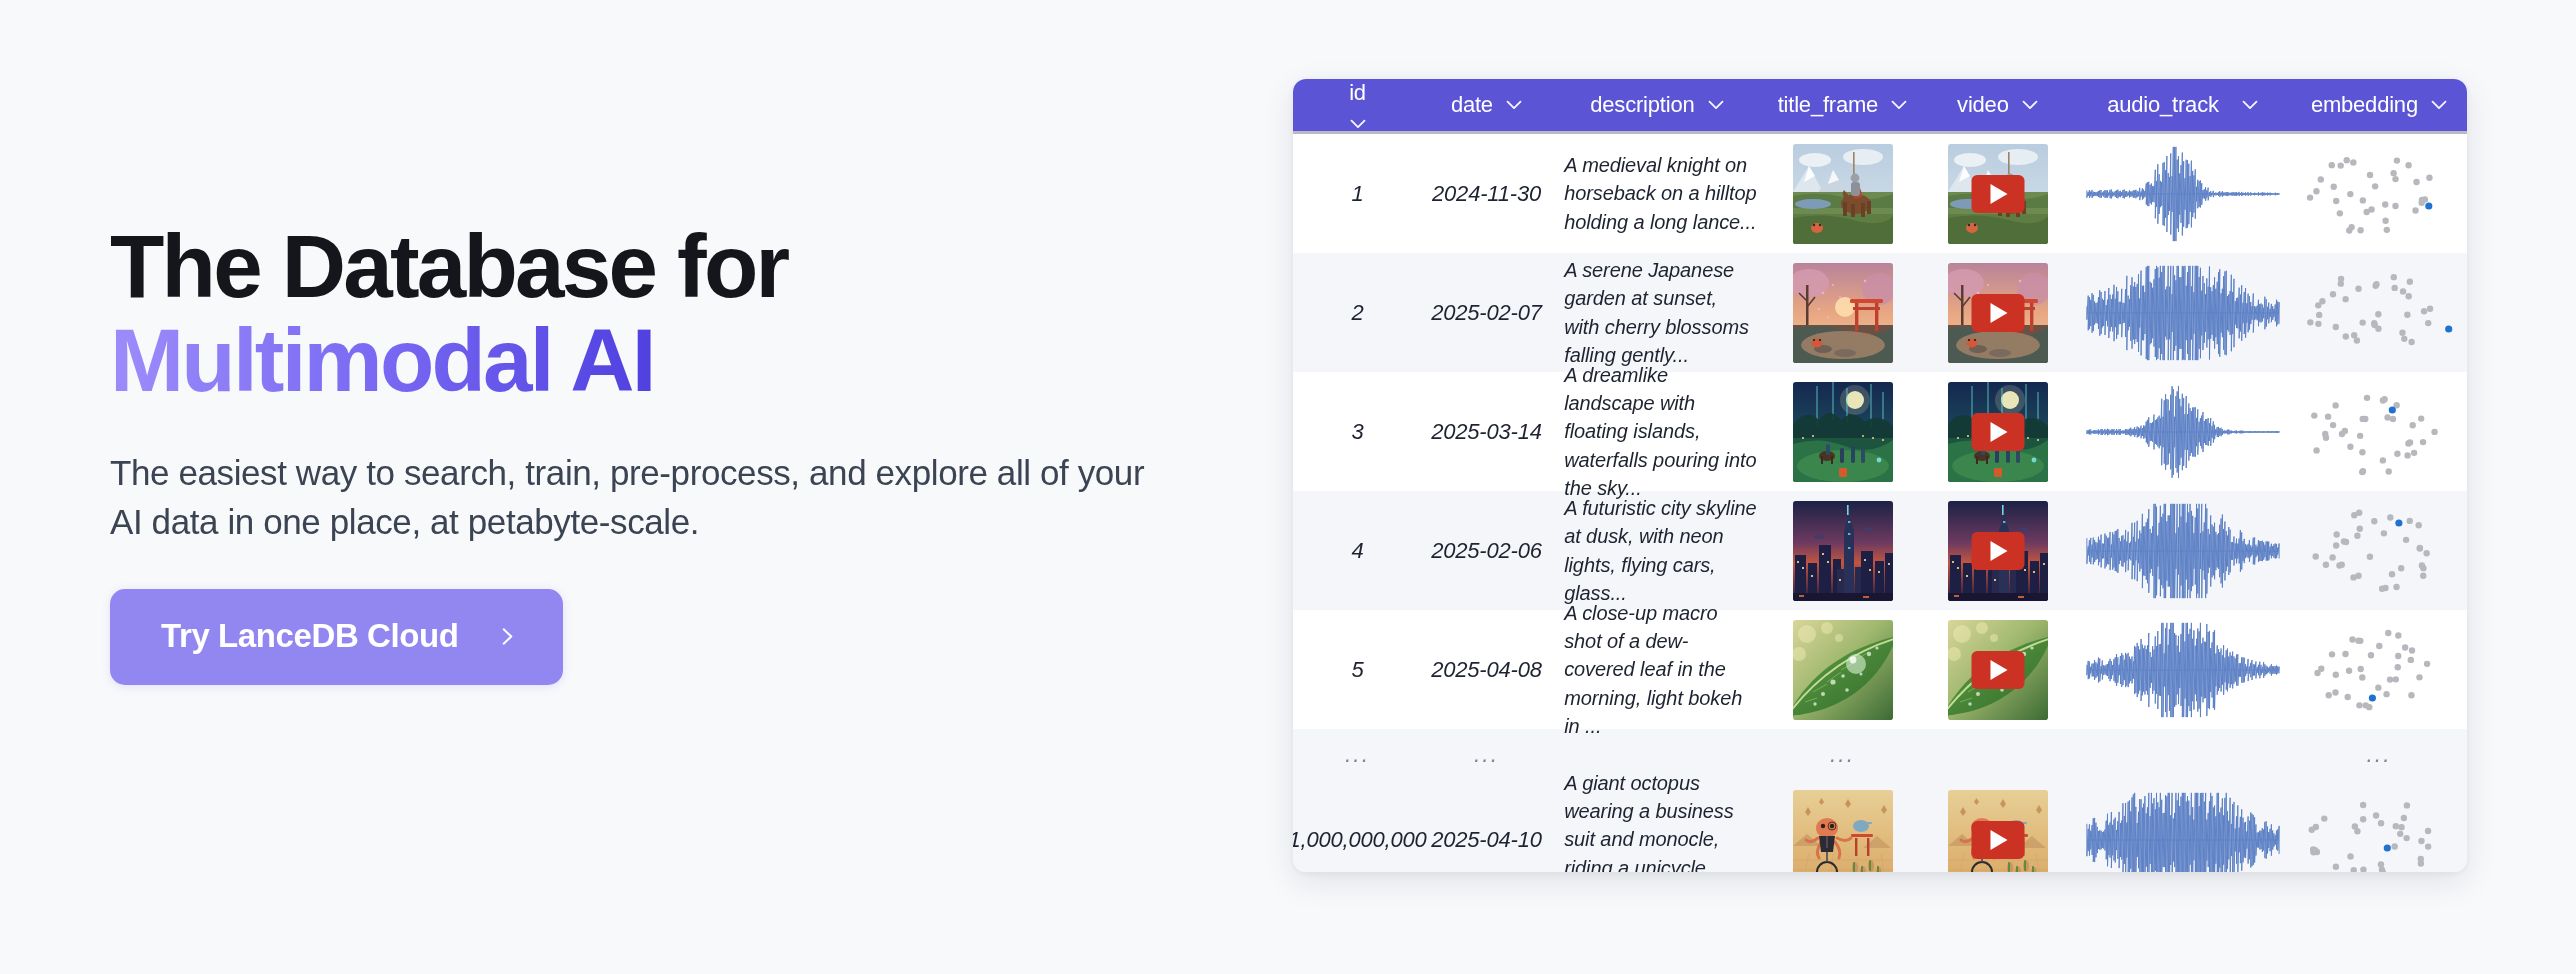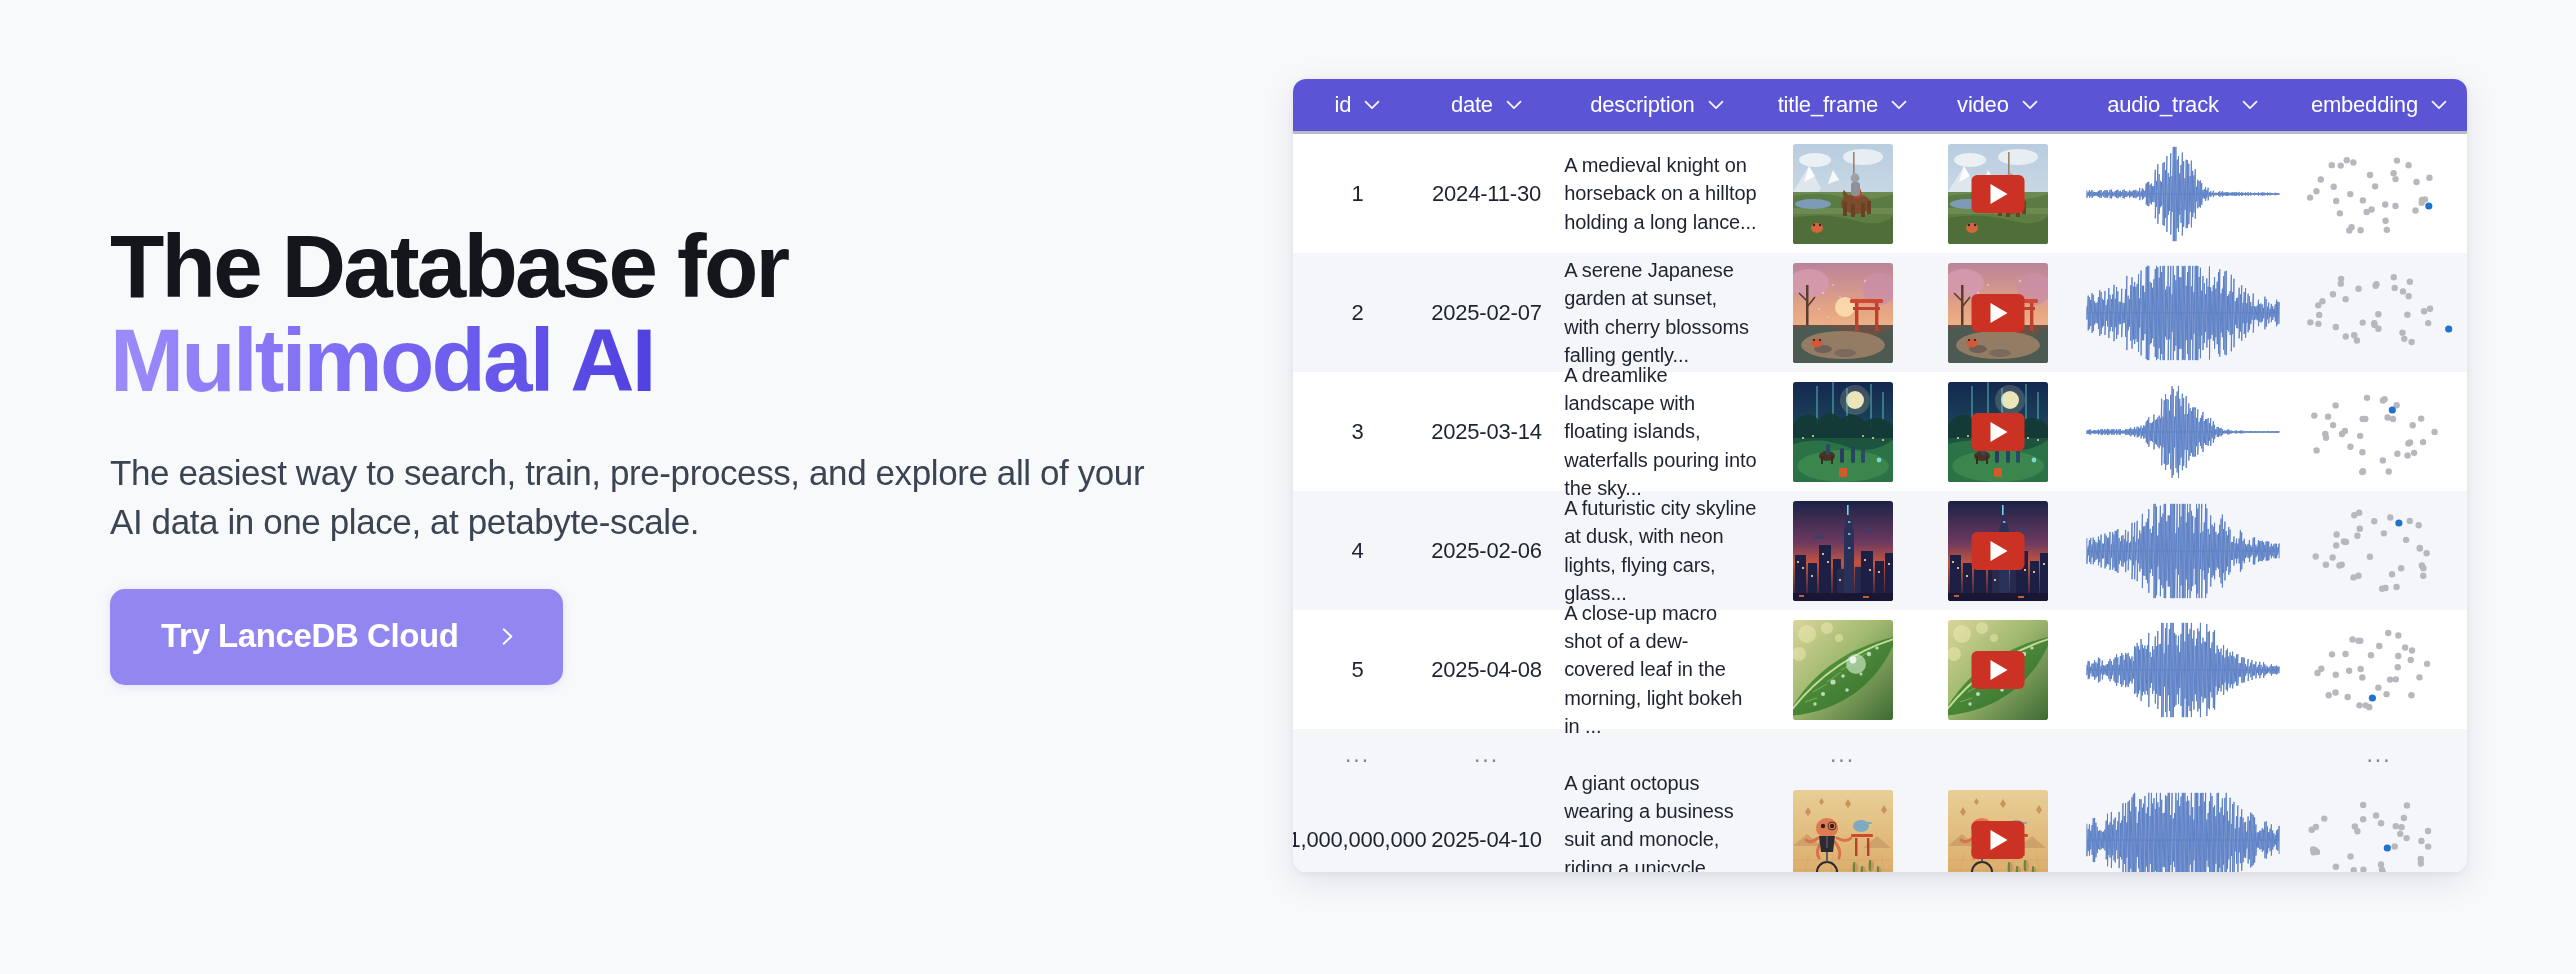--- a/index.html
+++ b/index.html
@@ -52,34 +52,34 @@
     border-bottom: 3.8px solid #b9bbc4;
   }
   .th {
     display: flex; align-items: center; justify-content: center; gap: 13.2px;
     height: 100%; font-size: 22px; font-weight: 400; letter-spacing: -0.2px;
     cursor: pointer; white-space: nowrap;
   }
   .th .chev { display: inline-flex; opacity: .95; }
 
   
-  .c-id   { width: 129px; }
+  .c-id   { width: 129px; flex-direction: column; }
   .c-date { width: 129px; }
   .c-desc { width: 212px; }
   .c-tf   { width: 159px; }
   .c-vid  { width: 151px; text-align: right; }
   .c-aud  { width: 219px; gap: 23px; }
   .c-emb  { width: 174px; }
 
   .tbody { display: block; }
   .row { display: flex; align-items: center; height: 119px; background:#ffffff; }
   .row.alt { background: #f4f6f9; }
   .row.ellipsis { height: 51px; background:#f4f6f9; }
 
-  .cell { display: flex; align-items: center; justify-content: center; height: 100%; padding: 0 5.7px; }
+  .cell { display: flex; align-items: center; justify-content: center; height: 100%; padding: 0 5.7px; font-style: italic; }
   .cell.desc { justify-content: flex-start; padding-left: 13.2px; }
 
   .id-val   { font-size: 22px; color: #1d2330; letter-spacing: -0.2px; white-space: nowrap; }
   .date-val { font-size: 22px; color: #1d2330; letter-spacing: -0.2px; white-space: nowrap; }
   .desc-val {
     font-size: 20px; line-height: 1.42; color: #1d2330;
     letter-spacing: -0.1px; width: 194px;
   }
   .dots { font-size: 23px; color: #7d8694; letter-spacing: 1.9px; line-height: 1; }
 

